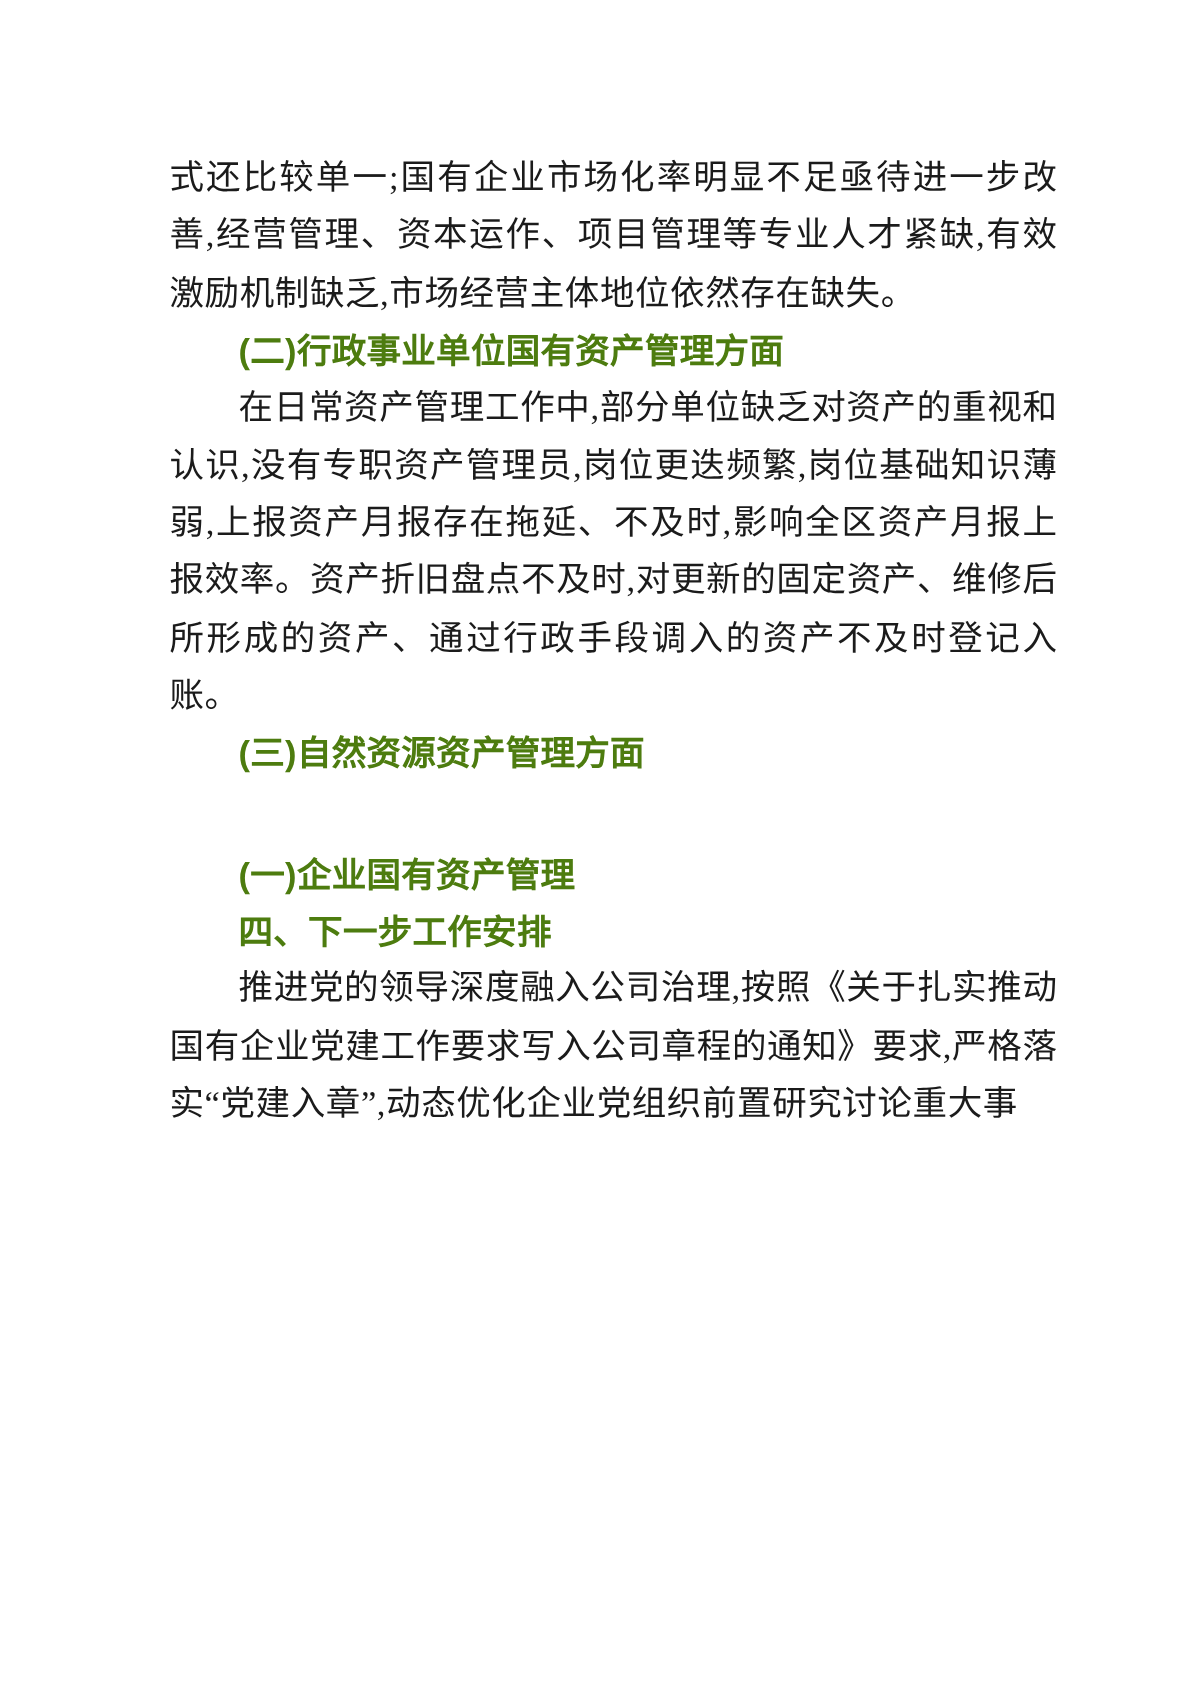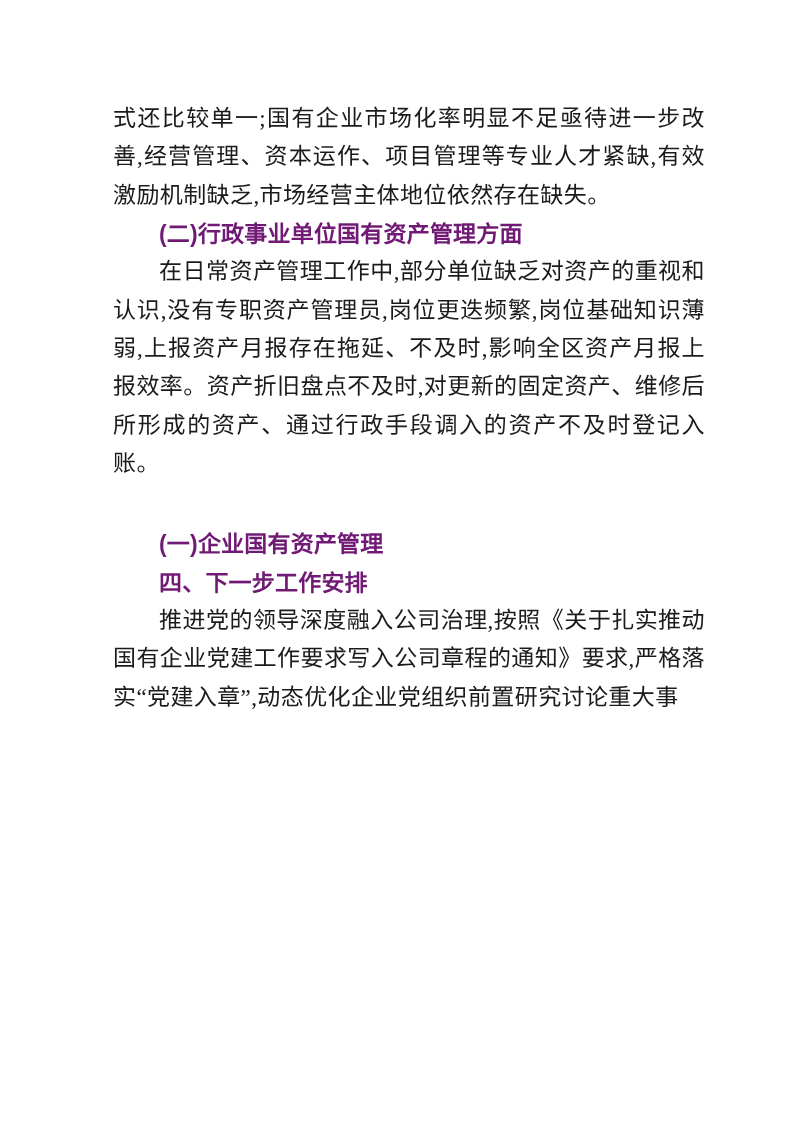--- a/index.html
+++ b/index.html
@@ -35,21 +35,21 @@
     text-indent: 2em;
   }
   .heading {
     margin: 0;
     padding: 0;
     font-family: "Liberation Sans", sans-serif;
     font-weight: bold;
     text-indent: 2em;
     text-align: left;
     letter-spacing: 0.2px;
-    color: #701a75;
+    color: #4d7c0f;
   }
   .heading-point {
     text-indent: 1.65em;
   }
   .section-gap {
     height: 42px;
   }
   .page-number {
     position: absolute;
     top: 1041px;
@@ -66,20 +66,21 @@
 <div class="page">
 
   <div class="content">
 
     <p>式还比较单一;国有企业市场化率明显不足亟待进一步改善,经营管理、资本运作、项目管理等专业人才紧缺,有效激励机制缺乏,市场经营主体地位依然存在缺失。</p>
 
     <p class="heading">(二)行政事业单位国有资产管理方面</p>
 
     <p class="para-indent">在日常资产管理工作中,部分单位缺乏对资产的重视和认识,没有专职资产管理员,岗位更迭频繁,岗位基础知识薄弱,上报资产月报存在拖延、不及时,影响全区资产月报上报效率。资产折旧盘点不及时,对更新的固定资产、维修后所形成的资产、通过行政手段调入的资产不及时登记入账。</p>
 
+    <p class="heading">(三)自然资源资产管理方面</p>
 
 
     <div class="section-gap"></div>
 
     <p class="heading">(一)企业国有资产管理</p>
 
     <p class="heading">四、下一步工作安排</p>
 
 
     <p class="para-indent">推进党的领导深度融入公司治理,按照《关于扎实推动国有企业党建工作要求写入公司章程的通知》要求,严格落实“党建入章”,动态优化企业党组织前置研究讨论重大事</p>

